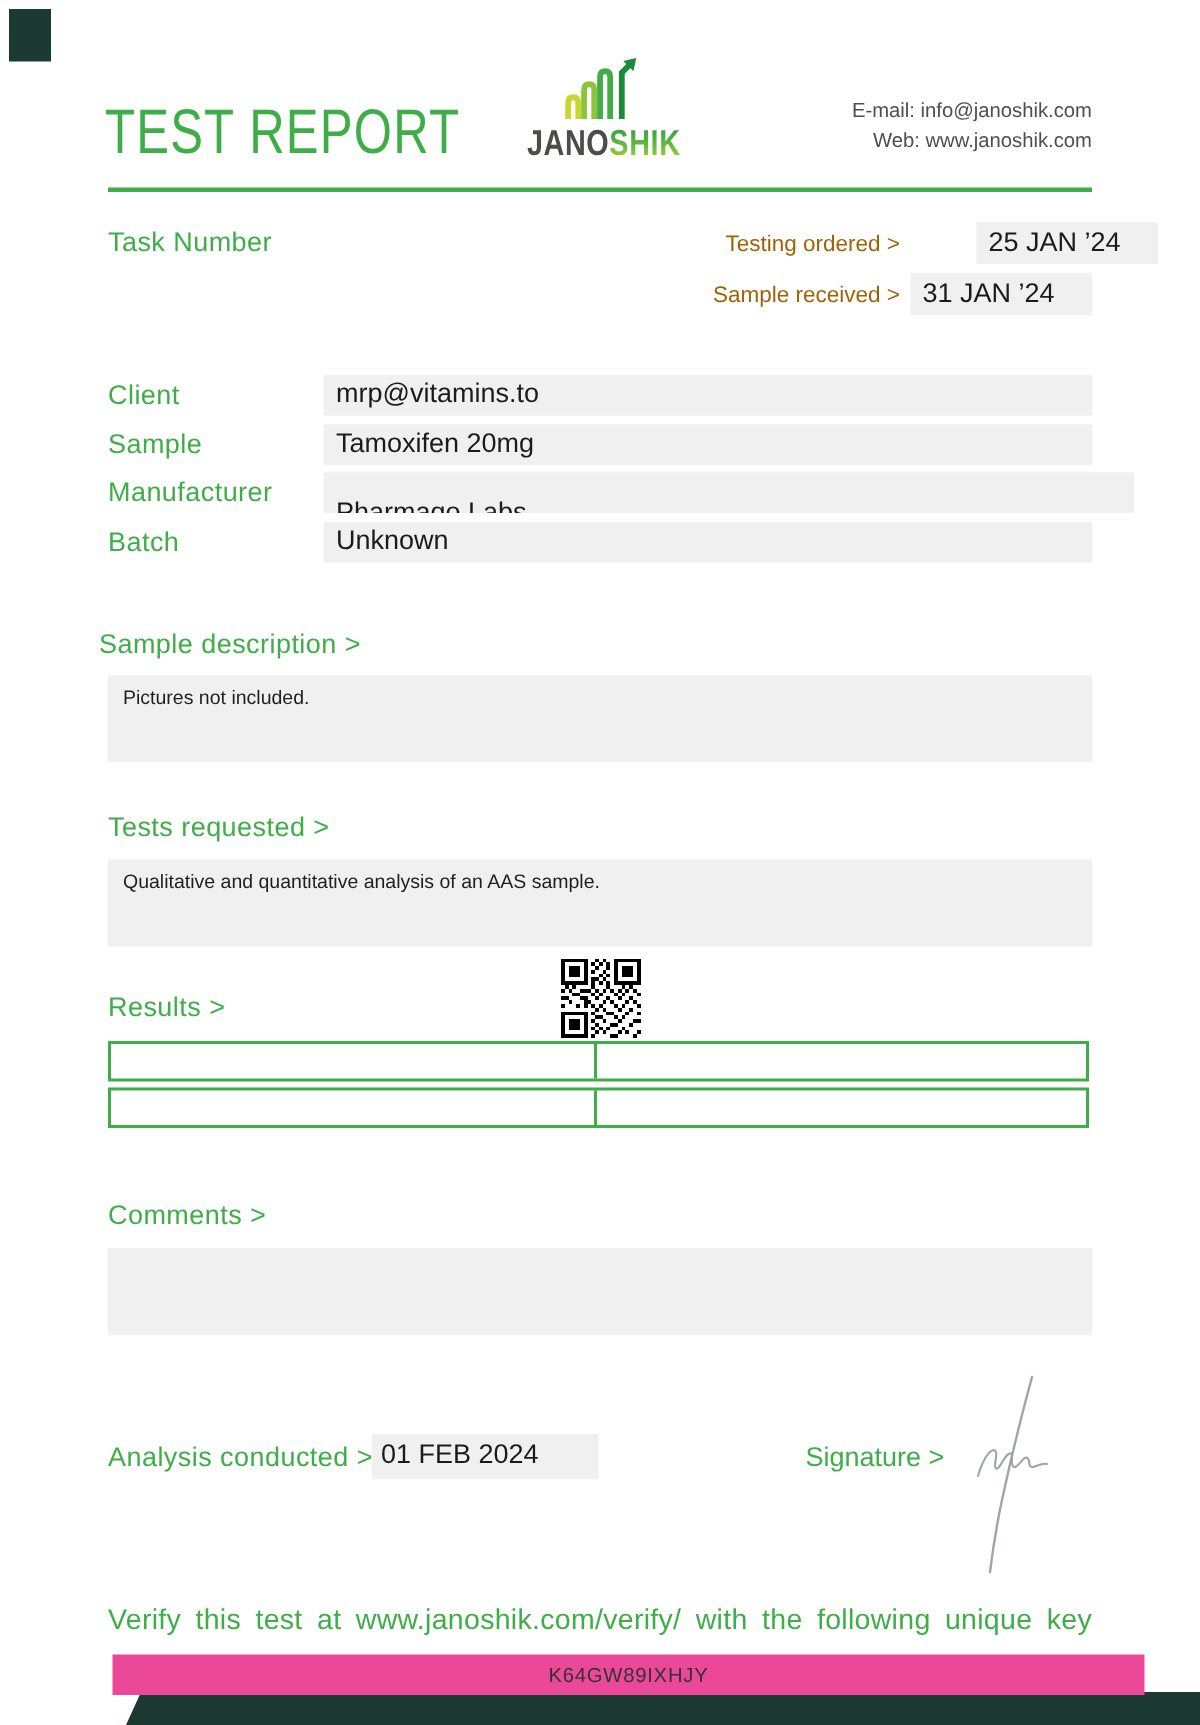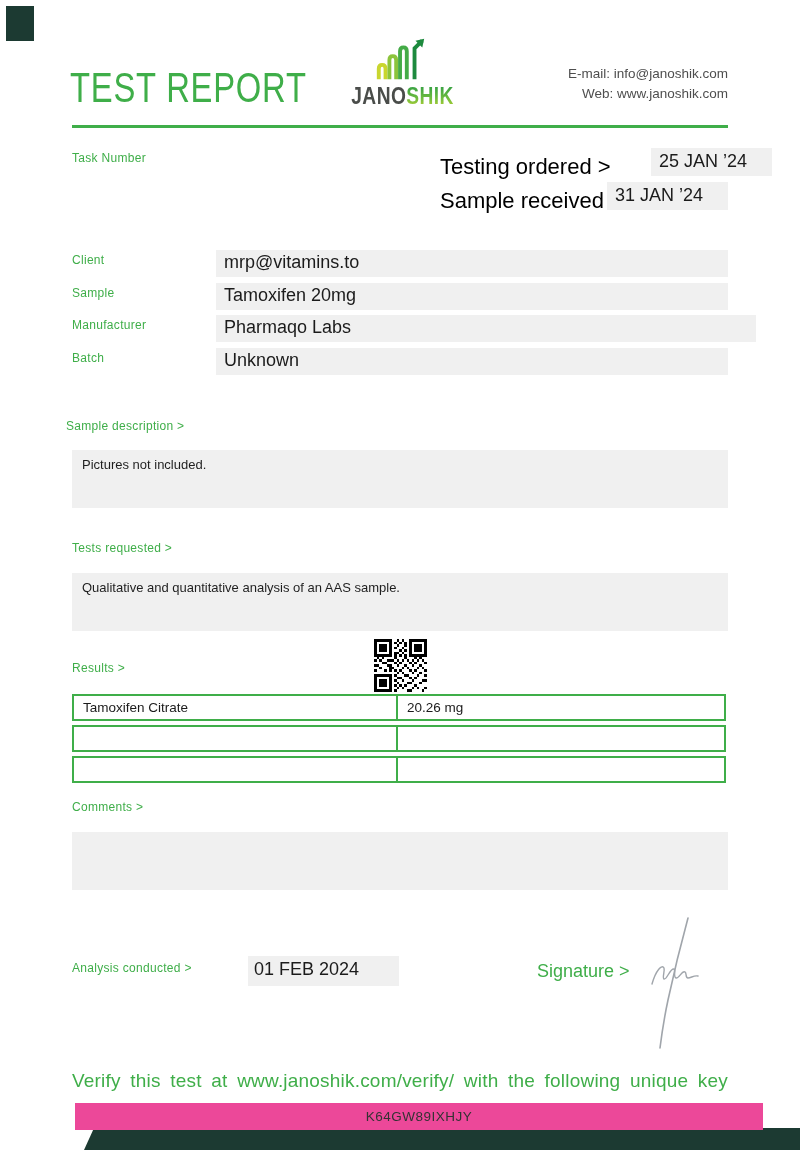--- a/index.html
+++ b/index.html
@@ -17,24 +17,24 @@
   .logo-icon{position:absolute;left:372px;top:36px;}
   .logo-text{position:absolute;left:330px;top:82px;width:145px;text-align:center;
     font-size:24px;font-weight:700;letter-spacing:0.5px;transform:scaleX(0.8);transform-origin:center top;white-space:nowrap;}
   .logo-jano{color:#4a4d4a;}
   .logo-shik{background:linear-gradient(180deg,#2f9e44 10%,#6ebc3e 60%,#c9d62f 105%);
     -webkit-background-clip:text;background-clip:text;color:transparent;}
   .contact{position:absolute;right:72px;top:64px;text-align:right;font-size:13.5px;
     color:#4e4e4e;line-height:1.45;}
   .rule{position:absolute;left:72px;top:125px;width:656px;height:3px;background:#3fae49;}
 
-  .label{position:absolute;font-size:12px;color:#3fae49;letter-spacing:0.3px;white-space:nowrap;}
+  .label{position:absolute;font-size:18px;color:#3fae49;letter-spacing:0.3px;white-space:nowrap;}
   .vbox{position:absolute;background:#f0f0f0;font-size:18px;color:#1b1b1b;
     padding:3px 0 0 8px;box-sizing:border-box;white-space:nowrap;overflow:hidden;}
-  .rlabel{position:absolute;font-size:22px;color:#000000;text-align:right;white-space:nowrap;}
+  .rlabel{position:absolute;font-size:15px;color:#a16207;text-align:right;white-space:nowrap;}
 
   .secbox{position:absolute;left:72px;width:656px;height:58px;background:#f0f0f0;
     box-sizing:border-box;padding:7px 10px;font-size:13px;color:#1f1f1f;}
 
   
   .rtable{position:absolute;left:72px;top:694px;width:654px;}
   .rrow{display:flex;border:2px solid #3fae49;height:27px;margin-bottom:4px;box-sizing:border-box;background:#ffffff;}
   .rcell-l{width:324px;border-right:2px solid #3fae49;box-sizing:border-box;
     font-size:13.5px;line-height:23px;padding-left:9px;overflow:hidden;white-space:nowrap;}
   .rcell-r{flex:1;font-size:13.5px;line-height:23px;padding-left:9px;overflow:hidden;white-space:nowrap;}
@@ -82,21 +82,21 @@
   <div class="rlabel" style="left:440px;top:188px;width:160px;">Sample received &gt;</div>
   <div class="vbox" style="left:607px;top:182px;width:121px;height:28px;">31 JAN ’24</div>
 
   <div class="label" style="left:72px;top:253px;text-align:center;">Client</div>
   <div class="vbox" style="left:216px;top:250px;width:512px;height:27px;padding-top:2px;">mrp@vitamins.to</div>
 
   <div class="label" style="left:72px;top:286px;">Sample</div>
   <div class="vbox" style="left:216px;top:283px;width:512px;height:27px;padding-top:2px;">Tamoxifen 20mg</div>
 
   <div class="label" style="left:72px;top:318px;">Manufacturer</div>
-  <div class="vbox" style="left:216px;top:315px;width:540px;height:27px;padding-top:2px;">Pharmaqo Labs</div>
+  <div class="vbox" style="left:216px;top:315px;width:540px;height:27px;padding-top:16px;">Pharmaqo Labs</div>
 
   <div class="label" style="left:72px;top:351px;">Batch</div>
   <div class="vbox" style="left:216px;top:348px;width:512px;height:27px;padding-top:2px;">Unknown</div>
 
   <div class="label" style="left:66px;top:419px;">Sample description &gt;</div>
   <div class="secbox" style="top:450px;">
     <span>Pictures not included.</span>
   </div>
 
   <div class="label" style="left:72px;top:541px;">Tests requested &gt;</div>
@@ -137,24 +137,20 @@
         <path d="M8 18h1v1h-1zM10 18h1v1h-1zM12 18h1v1h-1zM16 18h1v1h-1z"></path>
         <path d="M9 19h1v1h-1zM11 19h1v1h-1zM15 19h1v1h-1zM17 19h1v1h-1zM20 19h1v1h-1z"></path>
         <path d="M8 20h1v1h-1zM13 20h1v1h-1zM14 20h1v1h-1zM19 20h1v1h-1z"></path>
       </g>
     </svg>
   </div>
 
   <div class="label" style="left:72px;top:661px;">Results &gt;</div>
   <div class="rtable">
     <div class="rrow">
-      <div class="rcell-l">Tamoxifen Citrate</div>
-      <div class="rcell-r">20.26 mg</div>
-    </div>
-    <div class="rrow">
       <div class="rcell-l"></div>
       <div class="rcell-r"></div>
     </div>
     <div class="rrow">
       <div class="rcell-l"></div>
       <div class="rcell-r"></div>
     </div>
   </div>
 
   <div class="label" style="left:72px;top:800px;">Comments &gt;</div>

